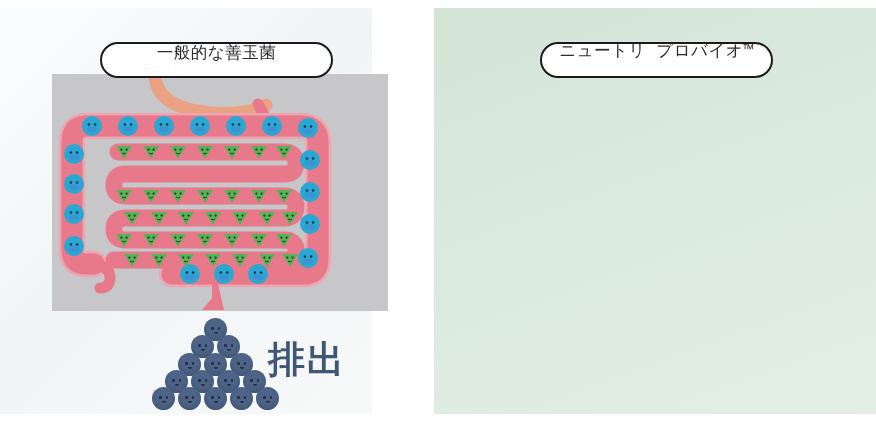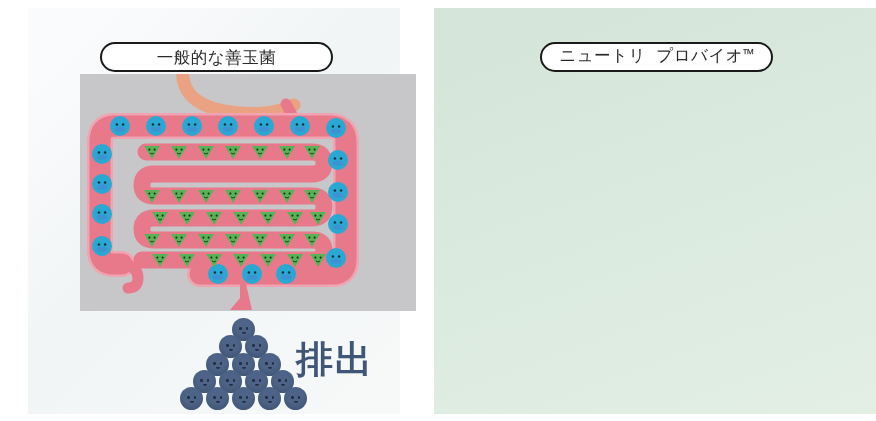--- a/index.html
+++ b/index.html
@@ -27,37 +27,35 @@
   
   .panel {
     position: absolute;
     top: 8px;
     height: 406px;
   }
   .panel-left {
     left: 0;
     width: 372px;
     background: linear-gradient(135deg, #fbfcfd 0%, #f2f5f6 45%, #f7f9f9 100%);
-    margin-left: 28px;
   }
   .panel-right {
     left: 434px;
     width: 442px;
     background: linear-gradient(160deg, #d4e5d8 0%, #d9e9dd 40%, #e3efe5 100%);
   }
 
   
   .title-pill {
     position: absolute;
-    height: 30px;
+    height: 36px;
     border: 2.2px solid #1a1a1a;
     border-radius: 20px;
     background: #ffffff;
     display: flex;
-    align-items: center;
     justify-content: center;
     z-index: 40;
     box-sizing: border-box;
   }
   .title-pill span {
     font-size: 16.5px;
     color: #2b2b2b;
     letter-spacing: 0.5px;
     white-space: nowrap;
     line-height: 1;

